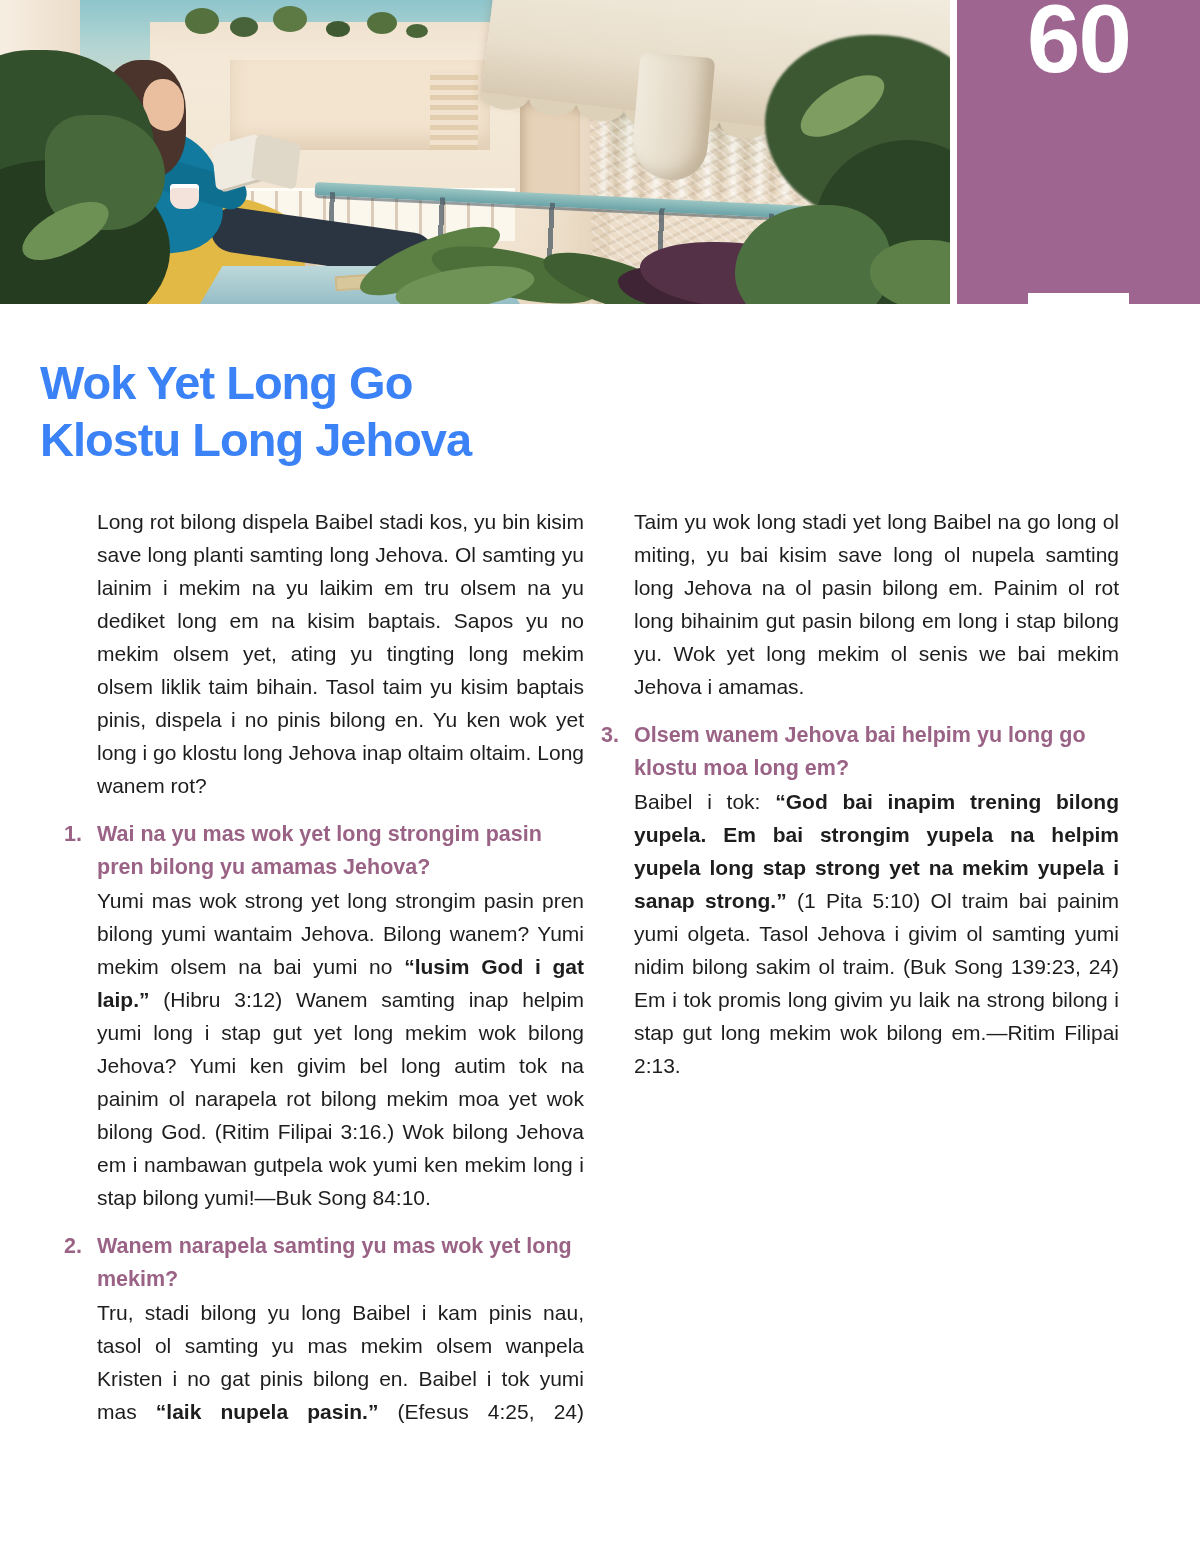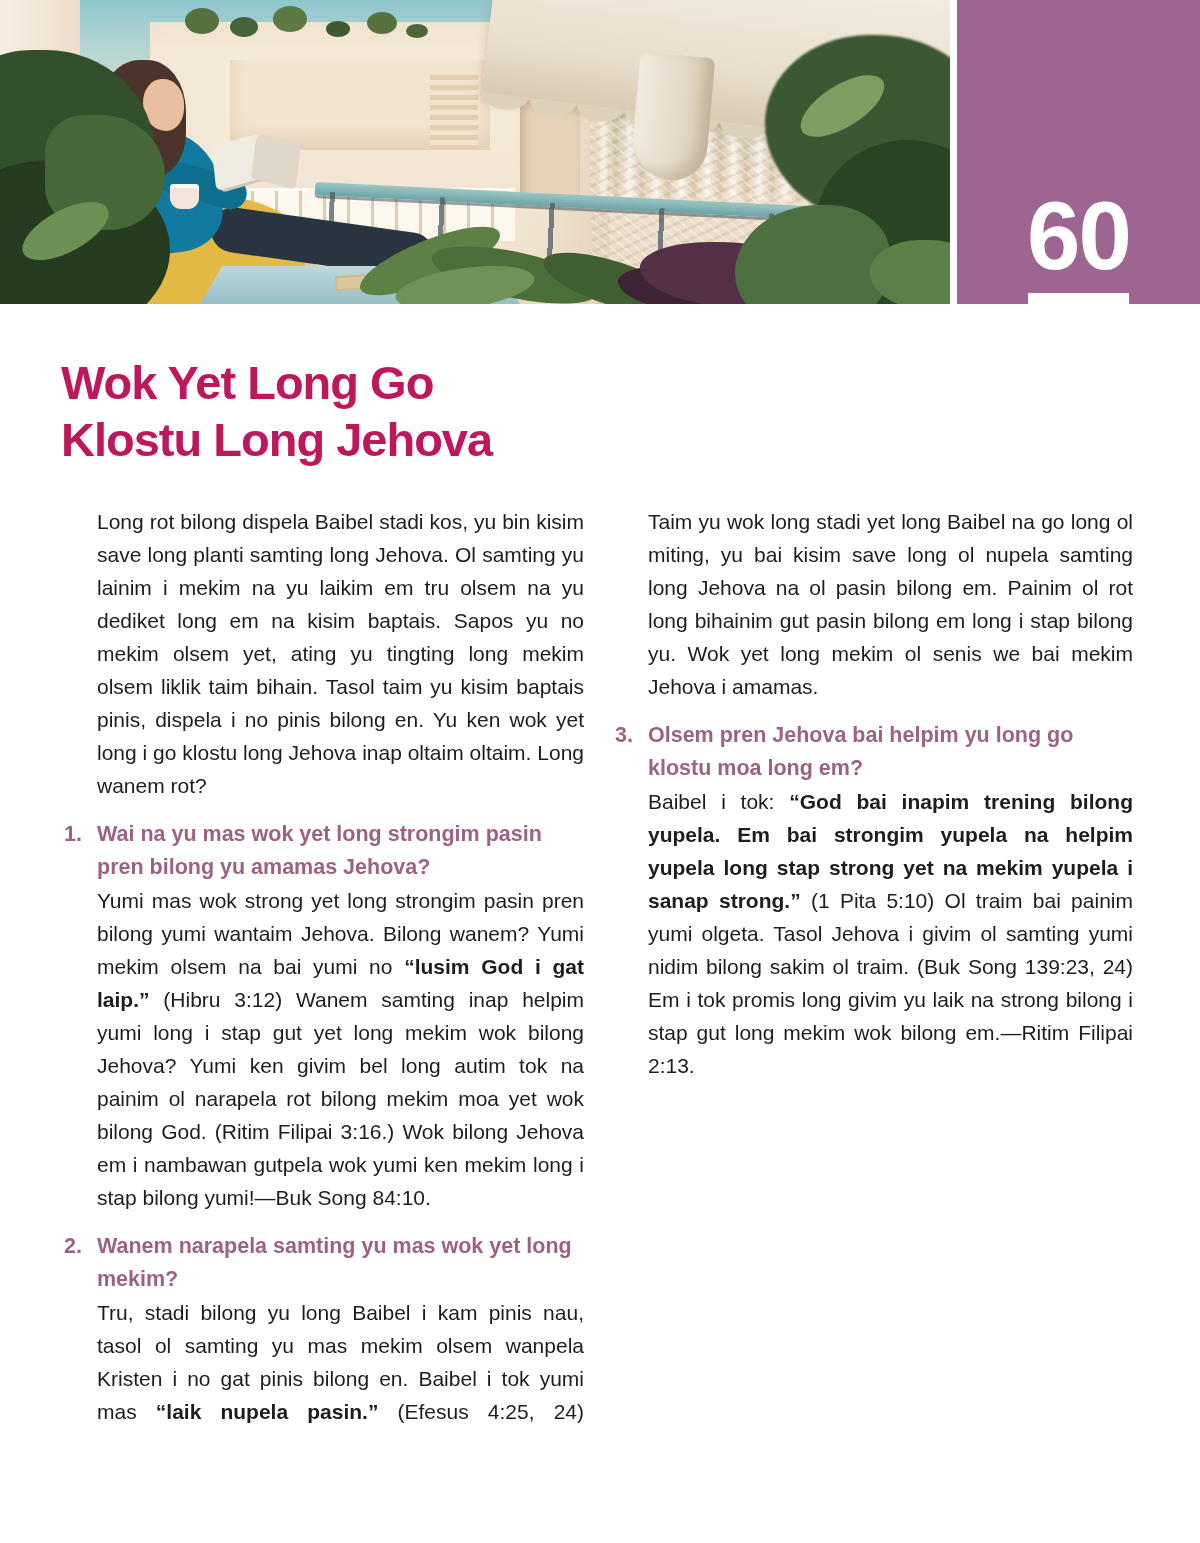--- a/index.html
+++ b/index.html
@@ -64,29 +64,29 @@
   .ph-plantsB3{left:395px;top:268px;width:140px;height:40px;background:#6f9357;border-radius:50%;transform:rotate(-8deg);}
   .ph-plantsB4{left:540px;top:262px;width:150px;height:44px;background:#3f5e31;border-radius:50%;transform:rotate(18deg);}
   .ph-plantPurple{left:640px;top:242px;width:180px;height:66px;background:#553148;border-radius:40% 60% 35% 65%;box-shadow:-30px 14px 0 -8px #3f2436;}
   .ph-plantsR1{left:765px;top:35px;width:225px;height:190px;background:#3b5833;border-radius:48% 52% 44% 56%;filter:blur(1px);}
   .ph-plantsR2{left:815px;top:140px;width:185px;height:175px;background:#2b4426;border-radius:50%;}
   .ph-plantsR3{left:735px;top:205px;width:155px;height:125px;background:#4d7040;border-radius:58% 42% 52% 48%;}
   .ph-plantsR4{left:795px;top:85px;width:95px;height:42px;background:#7d9e60;border-radius:50%;transform:rotate(-32deg);}
   .ph-plantsR5{left:870px;top:240px;width:110px;height:70px;background:#5d8048;border-radius:50% 50% 40% 60%;}
 
   .badge{flex:none;margin-left:7px;width:243px;height:304px;background:var(--badge-purple,#9e6591);
-    display:flex;flex-direction:column;align-items:center;justify-content:flex-end;}
+    display:flex;flex-direction:column;align-items:center;justify-content:space-between;}
   .lesson-number{font-size:96px;line-height:0.82;font-weight:700;color:#ffffff;letter-spacing:-2px;}
   .lesson-underline{width:101px;height:11px;background:#ffffff;margin-top:17px;}
 
   
-  h1{margin:50px 0 0 61px;font-size:47px;line-height:57px;font-weight:700;color:#be185d;letter-spacing:-1px;}
+  h1{margin:50px 0 0 40px;font-size:47px;line-height:57px;font-weight:700;color:#3b82f6;letter-spacing:-1px;}
 
   
-  .columns{display:flex;margin:37px 0 0 64px;gap:31px;align-items:flex-start;}
+  .columns{display:flex;margin:37px 0 0 64px;gap:17px;align-items:flex-start;}
   .col{width:520px;flex:none;}
   .col-right{width:518px;}
   .para{margin:0 0 0 33px;font-size:21px;line-height:33px;text-align:justify;color:#1d1d1d;}
   .para .b{font-weight:700;margin-top:13px;}
   .para.cont{text-align-last:justify;}
   .question{display:flex;margin-top:16px;font-size:21.5px;line-height:33px;font-weight:700;color:var(--q-purple,#9a6285);}
   .q-num{width:33px;flex:none;}
   .q-text{flex:1;}
 </style>
 </head>
@@ -157,19 +157,19 @@
         <div class="question">
           <span class="q-num">2.</span>
           <span class="q-text">Wanem narapela samting yu mas wok yet long mekim?</span>
         </div>
         <p class="para cont"><span>Tru, stadi bilong yu long Baibel i kam pinis nau, tasol ol samting yu mas mekim olsem wanpela Kristen i no gat pinis bilong en. Baibel i tok yumi mas </span><span class="b">“laik nupela pasin.”</span><span> (Efesus 4:25, 24)</span></p>
       </section>
     <section class="col col-right" id="col-right">
         <p class="para"><span>Taim yu wok long stadi yet long Baibel na go long ol miting, yu bai kisim save long ol nupela samting long Jehova na ol pasin bilong em. Painim ol rot long bihainim gut pasin bilong em long i stap bilong yu. Wok yet long mekim ol senis we bai mekim Jehova i amamas.</span></p>
         <div class="question">
           <span class="q-num">3.</span>
-          <span class="q-text">Olsem pren Jehova bai helpim yu long go klostu moa long em?</span>
+          <span class="q-text">Olsem wanem Jehova bai helpim yu long go klostu moa long em?</span>
         </div>
         <p class="para"><span>Baibel i tok: </span><span class="b">“God bai inapim trening bilong yupela. Em bai strongim yupela na helpim yupela long stap strong yet na mekim yupela i sanap strong.”</span><span> (1 Pita 5:10) Ol traim bai painim yumi olgeta. Tasol Jehova i givim ol samting yumi nidim bilong sakim ol traim. (Buk Song 139:23, 24) Em i tok promis long givim yu laik na strong bilong i stap gut long mekim wok bilong em.—Ritim Filipai 2:13.</span></p>
       </section>
   </main>
 
 </div>
 
 </body></html>

